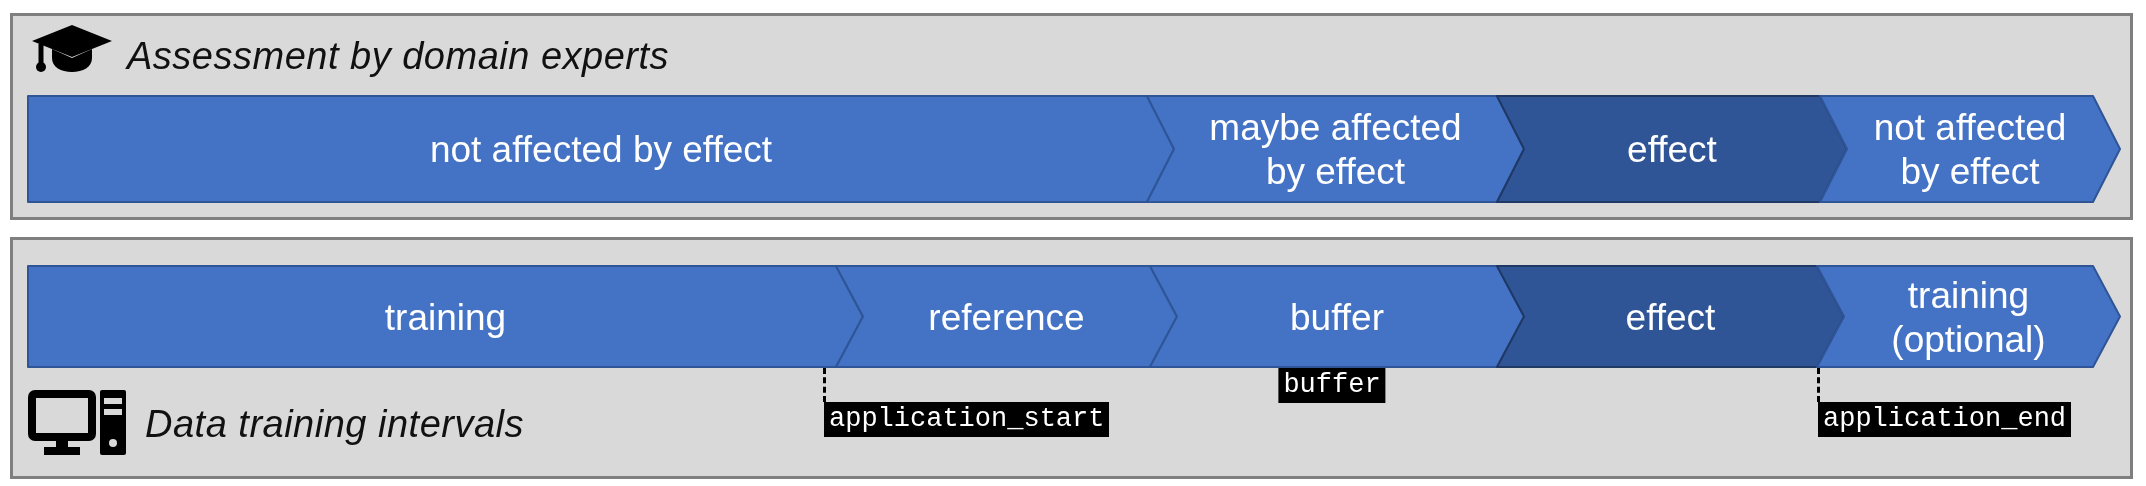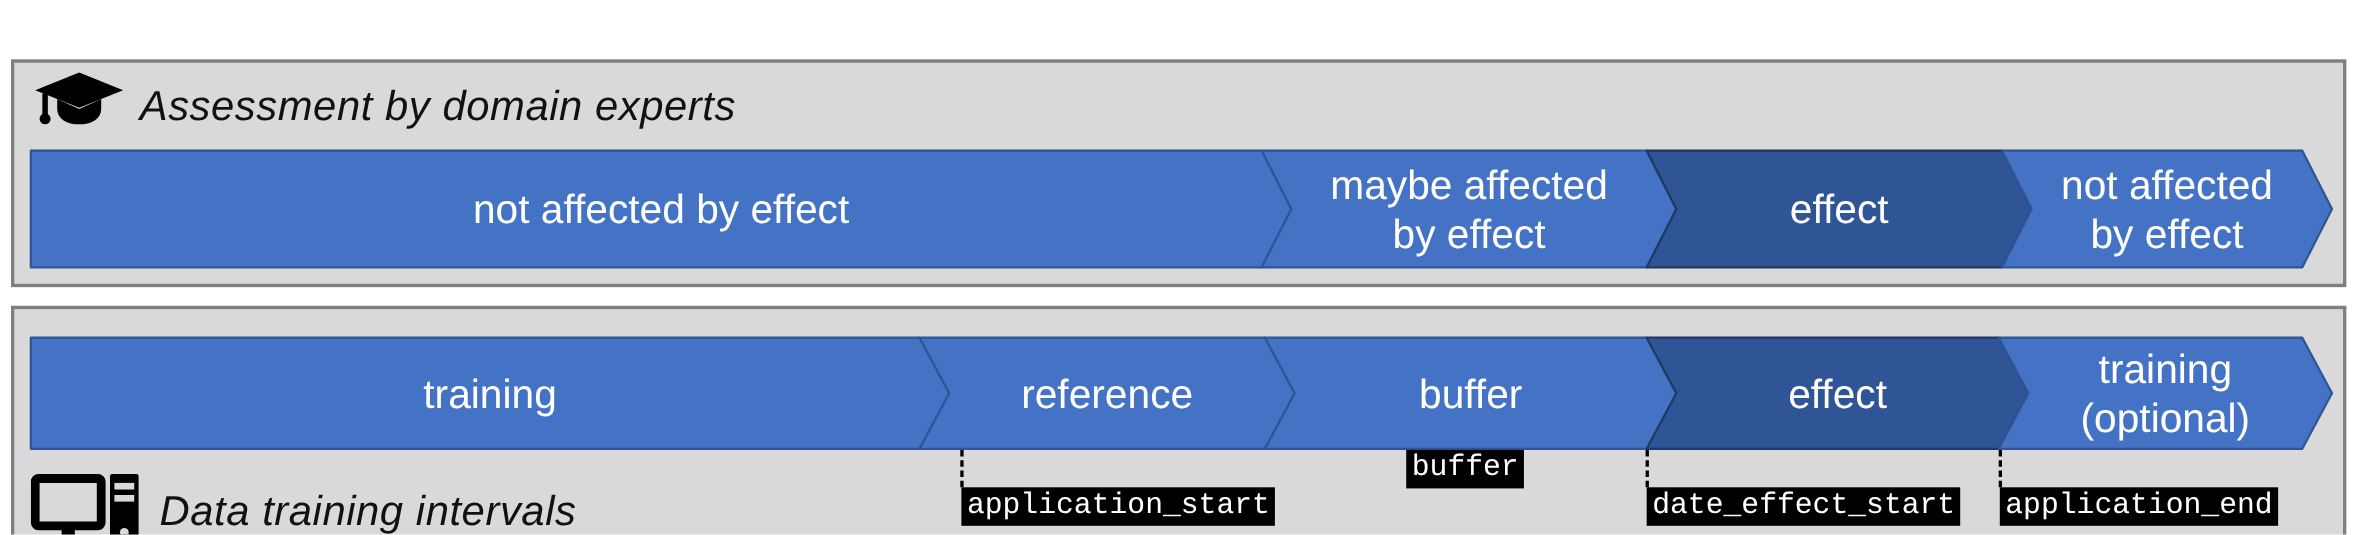--- a/index.html
+++ b/index.html
@@ -2,21 +2,21 @@
 <html><head>
 <meta charset="utf-8">
 <style>
   html,body{margin:0;padding:0;}
   body{
     width:2146px;height:486px;position:relative;background:#ffffff;
     font-family:"Liberation Sans",sans-serif;overflow:hidden;
   }
   .panel{
     position:absolute;left:10px;width:2123px;
-    background:#d9d9d9;border:3px solid #7f7f7f;box-sizing:border-box;margin-top:41px;
+    background:#d9d9d9;border:3px solid #7f7f7f;box-sizing:border-box;
   }
   #panel-top{top:13px;height:207px;}
   #panel-bottom{top:237px;height:242px;}
   .panel-title{
     position:absolute;font-style:italic;font-size:38px;color:#111;
     white-space:nowrap;letter-spacing:0.5px;
   }
   #panel-top .panel-title{left:114px;top:10px;line-height:60px;}
   #panel-bottom .panel-title{left:132px;top:150px;line-height:68px;}
   .icon{position:absolute;}
@@ -73,31 +73,27 @@
       <path d="M 808 1 L 1122 1 L 1149 51.5 L 1122 102 L 808 102 L 835 51.5 Z" fill="#4472C4" stroke="#2F5597" stroke-width="2" stroke-linejoin="round"></path>
       <text><tspan x="978.5" y="64.5">reference</tspan></text>
       <path d="M 1122 1 L 1469 1 L 1496 51.5 L 1469 102 L 1122 102 L 1149 51.5 Z" fill="#4472C4" stroke="#2F5597" stroke-width="2" stroke-linejoin="round"></path>
       <text><tspan x="1309" y="64.5">buffer</tspan></text>
       <path d="M 1469 1 L 1789 1 L 1816 51.5 L 1789 102 L 1469 102 L 1496 51.5 Z" fill="#2F5597" stroke="#1F3864" stroke-width="2" stroke-linejoin="round"></path>
       <text><tspan x="1642.5" y="64.5">effect</tspan></text>
       <path d="M 1789 1 L 2065 1 L 2092 51.5 L 2065 102 L 1789 102 L 1816 51.5 Z" fill="#4472C4" stroke="#2F5597" stroke-width="2" stroke-linejoin="round"></path>
       <text><tspan x="1940.5" y="42.5">training</tspan><tspan x="1940.5" dy="44">(optional)</tspan></text>
     </svg>
 
-  <div class="marker" style="left: 861px;">
+  <div class="marker" style="left: 811px;">
     <div class="dash"></div>
     <span class="chip">application_start</span>
   </div>
   <div class="marker center" style="left: 1319px;">
     
     <span class="chip">buffer</span>
-  </div>
-  <div class="marker" style="left: 1484px;">
-    <div class="dash"></div>
-    <span class="chip">date_effect_start</span>
   </div>
   <div class="marker" style="left: 1805px;">
     <div class="dash"></div>
     <span class="chip">application_end</span>
   </div>
 
   <span class="icon" id="computer-icon">
     <svg width="102" height="68" viewBox="0 0 102 68">
       <rect x="4" y="4" width="60" height="43" rx="3" fill="none" stroke="#000" stroke-width="8"></rect>
       <rect x="28" y="47" width="12" height="10" fill="#000"></rect>

